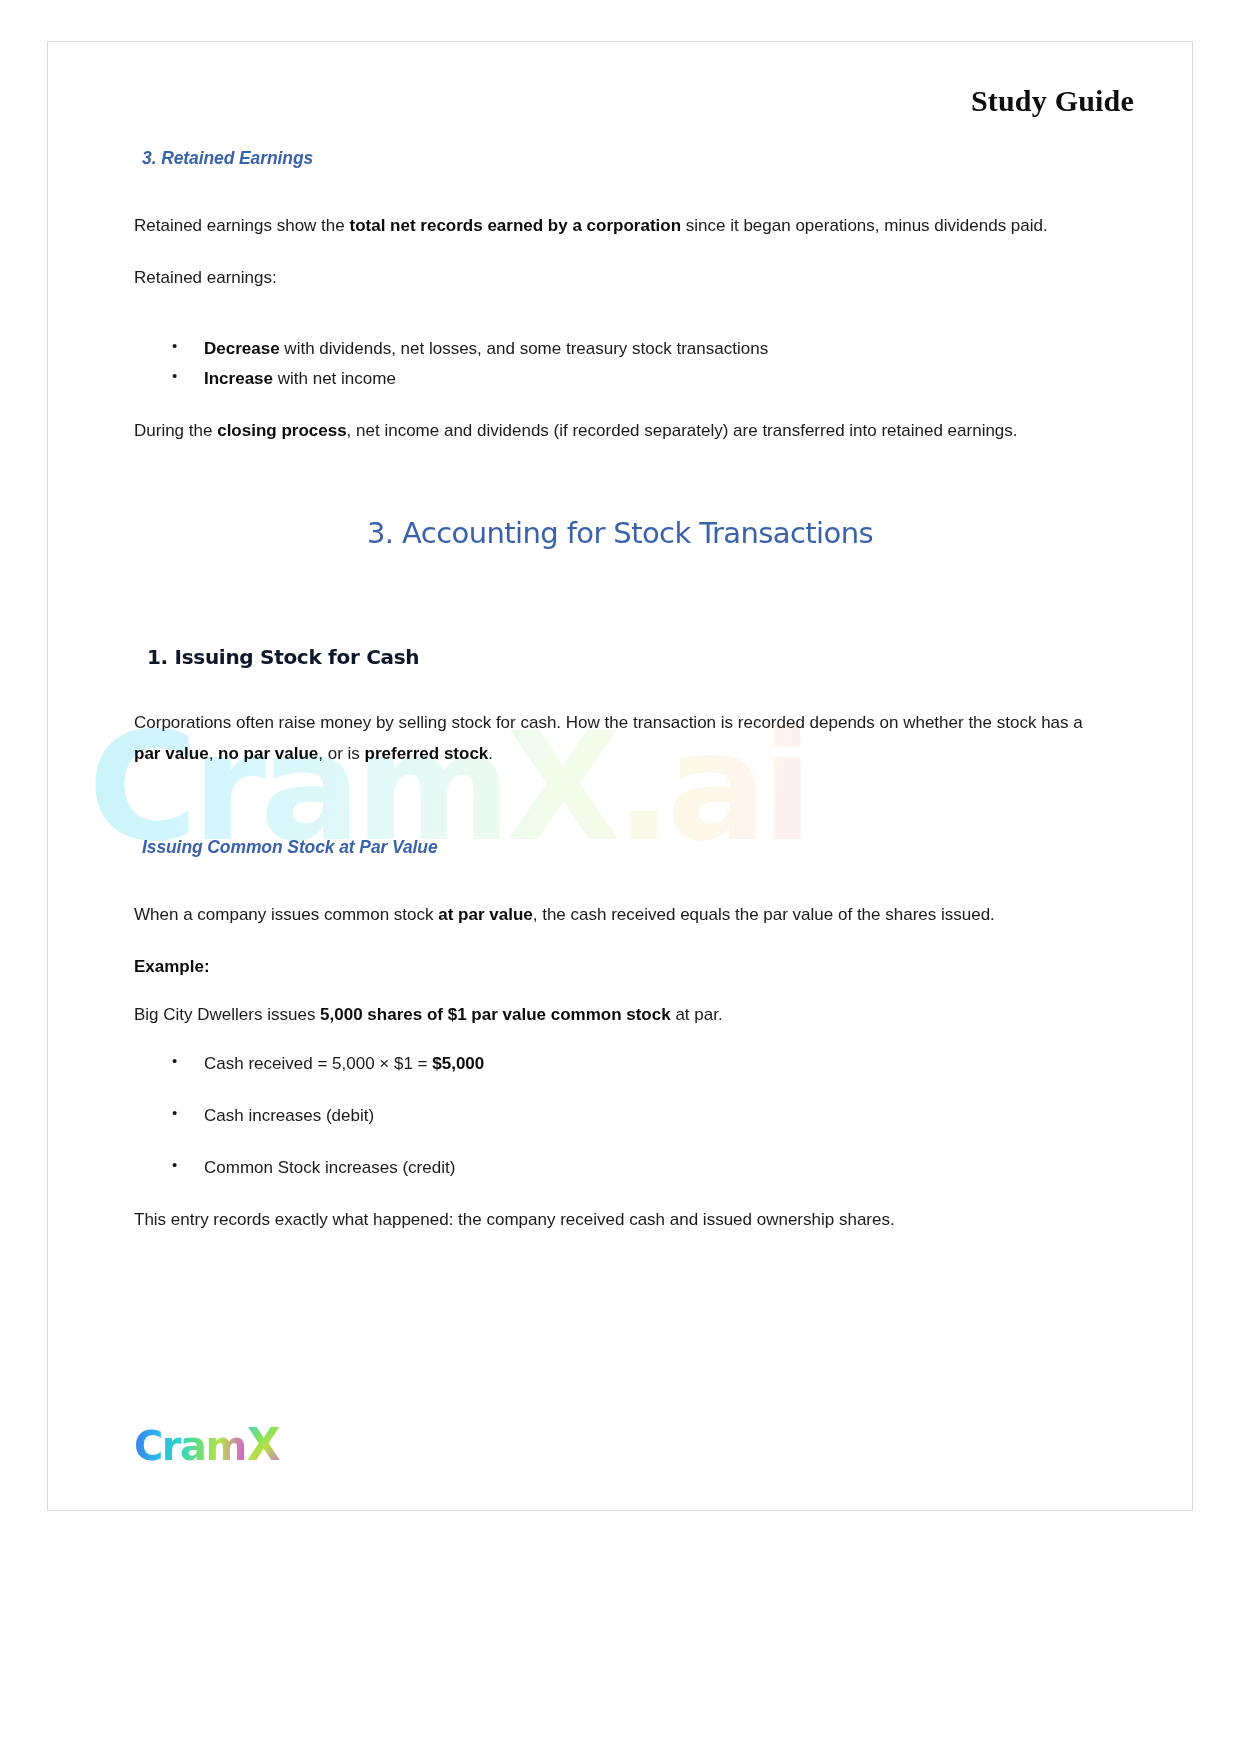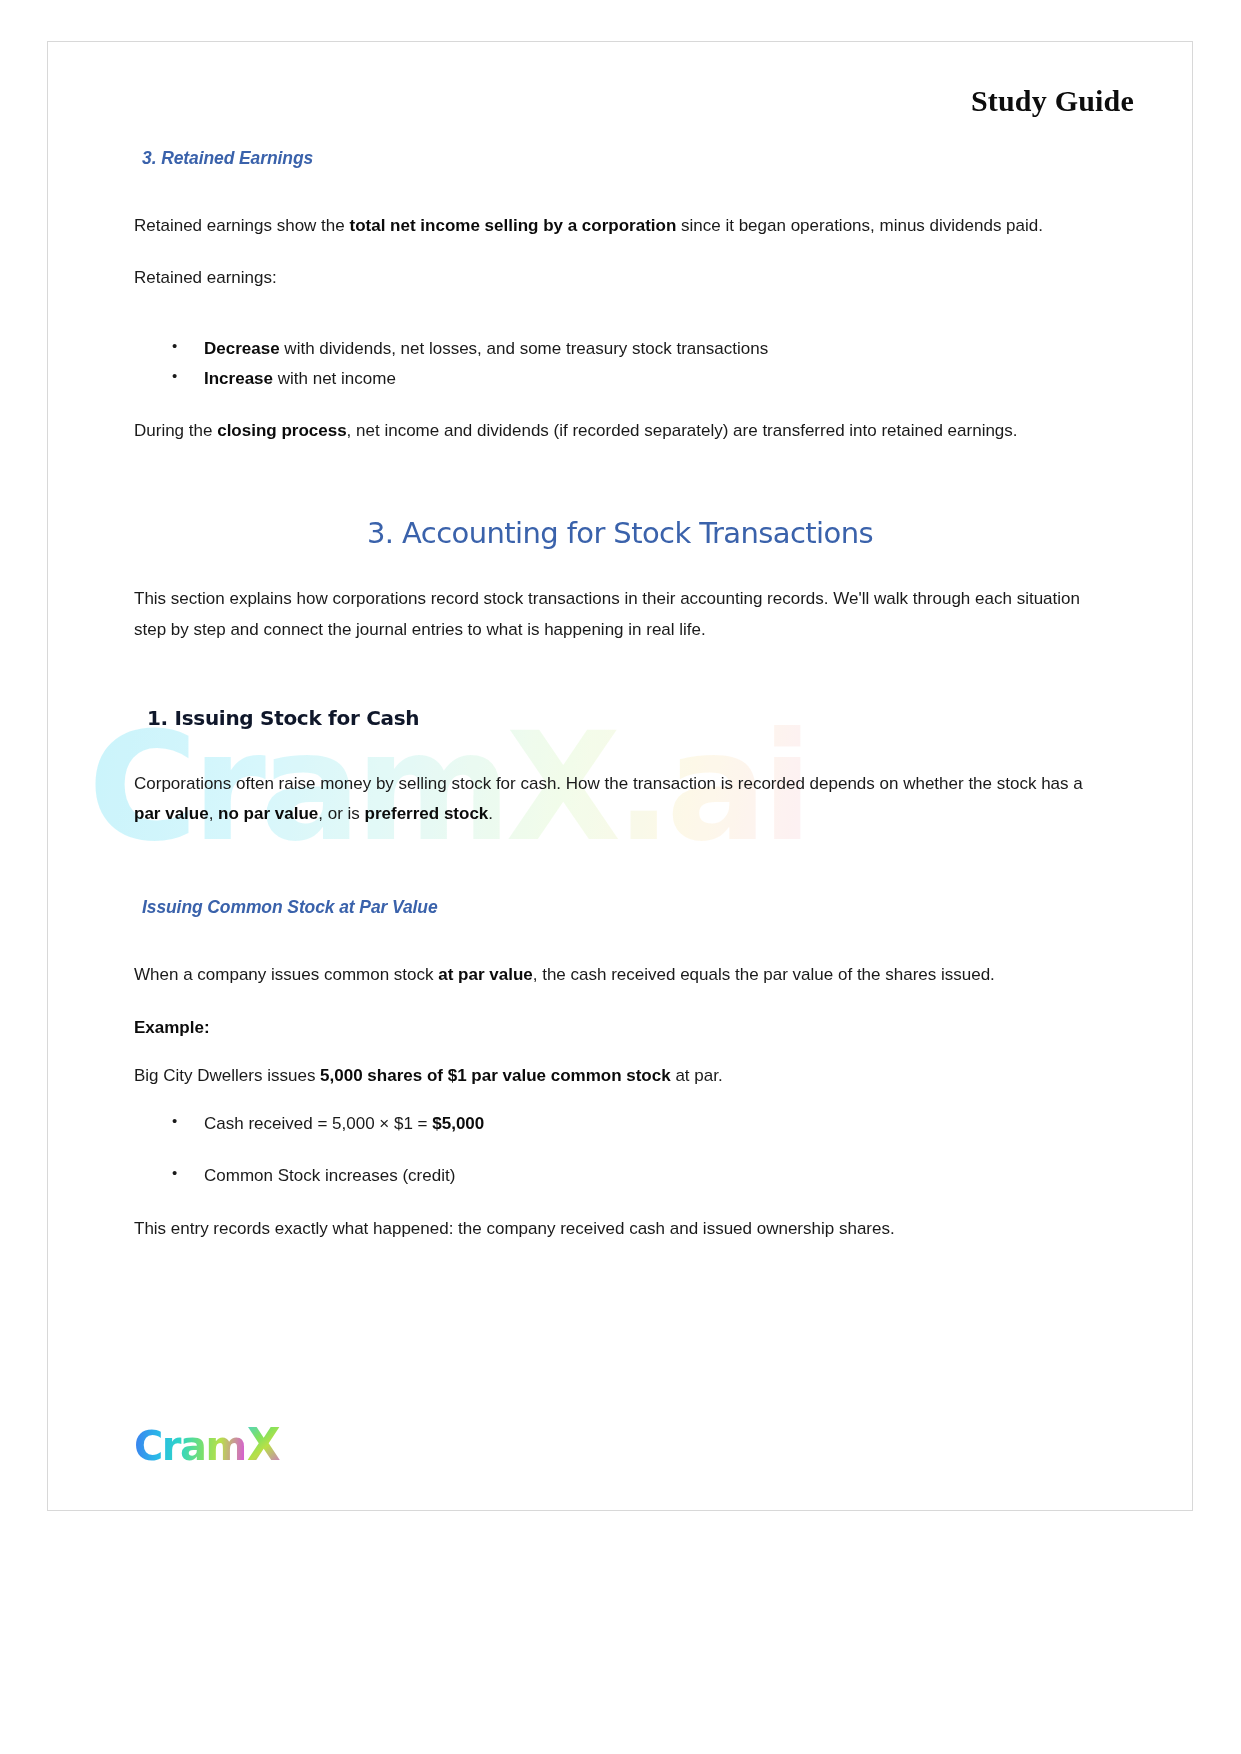--- a/index.html
+++ b/index.html
@@ -216,21 +216,21 @@
     </div>
 
     <div class="body-area">
 
       <div class="sp-22"></div>
 
       <div class="h-italic-blue">3. Retained Earnings</div>
 
       <div class="sp-34"></div>
 
-      <p class="para"><span>Retained earnings show the </span><b>total net income selling by a corporation</b><span> since it began operations, minus dividends paid.</span></p>
+      <p class="para"><span>Retained earnings show the </span><b>total net records earned by a corporation</b><span> since it began operations, minus dividends paid.</span></p>
 
       <div class="sp-22"></div>
 
       <p class="para">Retained earnings:</p>
 
       <div class="sp-18"></div>
 
       <ul class="bullets">
         <li style="margin-top:22px"><b>Decrease</b><span> with dividends, net losses, and some treasury stock transactions</span></li>
         <li><b>Increase</b><span> with net income</span></li>
@@ -239,21 +239,20 @@
       <div class="sp-22"></div>
 
       <p class="para"><span>During the </span><b>closing process</b><span>, net income and dividends (if recorded separately) are transferred into retained earnings.</span></p>
 
       <div class="sp-70"></div>
 
       <div class="h-main">3. Accounting for Stock Transactions</div>
 
       <div class="sp-34"></div>
 
-      <p class="para">This section explains how corporations record stock transactions in their accounting records. We'll walk through each situation step by step and connect the journal entries to what is happening in real life.</p>
 
       <div class="sp-48"></div>
 
       <div class="h-section">1. Issuing Stock for Cash</div>
 
       <div class="sp-26"></div>
 
       <p class="para"><span>Corporations often raise money by selling stock for cash. How the transaction is recorded depends on whether the stock has a </span><b>par value</b><span>, </span><b>no par value</b><span>, or is </span><b>preferred stock</b><span>.</span></p>
 
       <div class="sp-60"></div>
@@ -269,20 +268,21 @@
       <p class="para"><b>Example:</b></p>
 
       <div class="sp-18"></div>
 
       <p class="para"><span>Big City Dwellers issues </span><b>5,000 shares of $1 par value common stock</b><span> at par.</span></p>
 
       <div class="sp-18"></div>
 
       <ul class="bullets">
         <li><span>Cash received = 5,000 × $1 = </span><b>$5,000</b></li>
+        <li style="margin-top:22px"><span>Cash increases (debit)</span></li>
         <li style="margin-top:22px"><span>Common Stock increases (credit)</span></li>
       </ul>
 
       <div class="sp-22"></div>
 
       <p class="para">This entry records exactly what happened: the company received cash and issued ownership shares.</p>
 
     </div>
 
     <div class="footer-logo">

